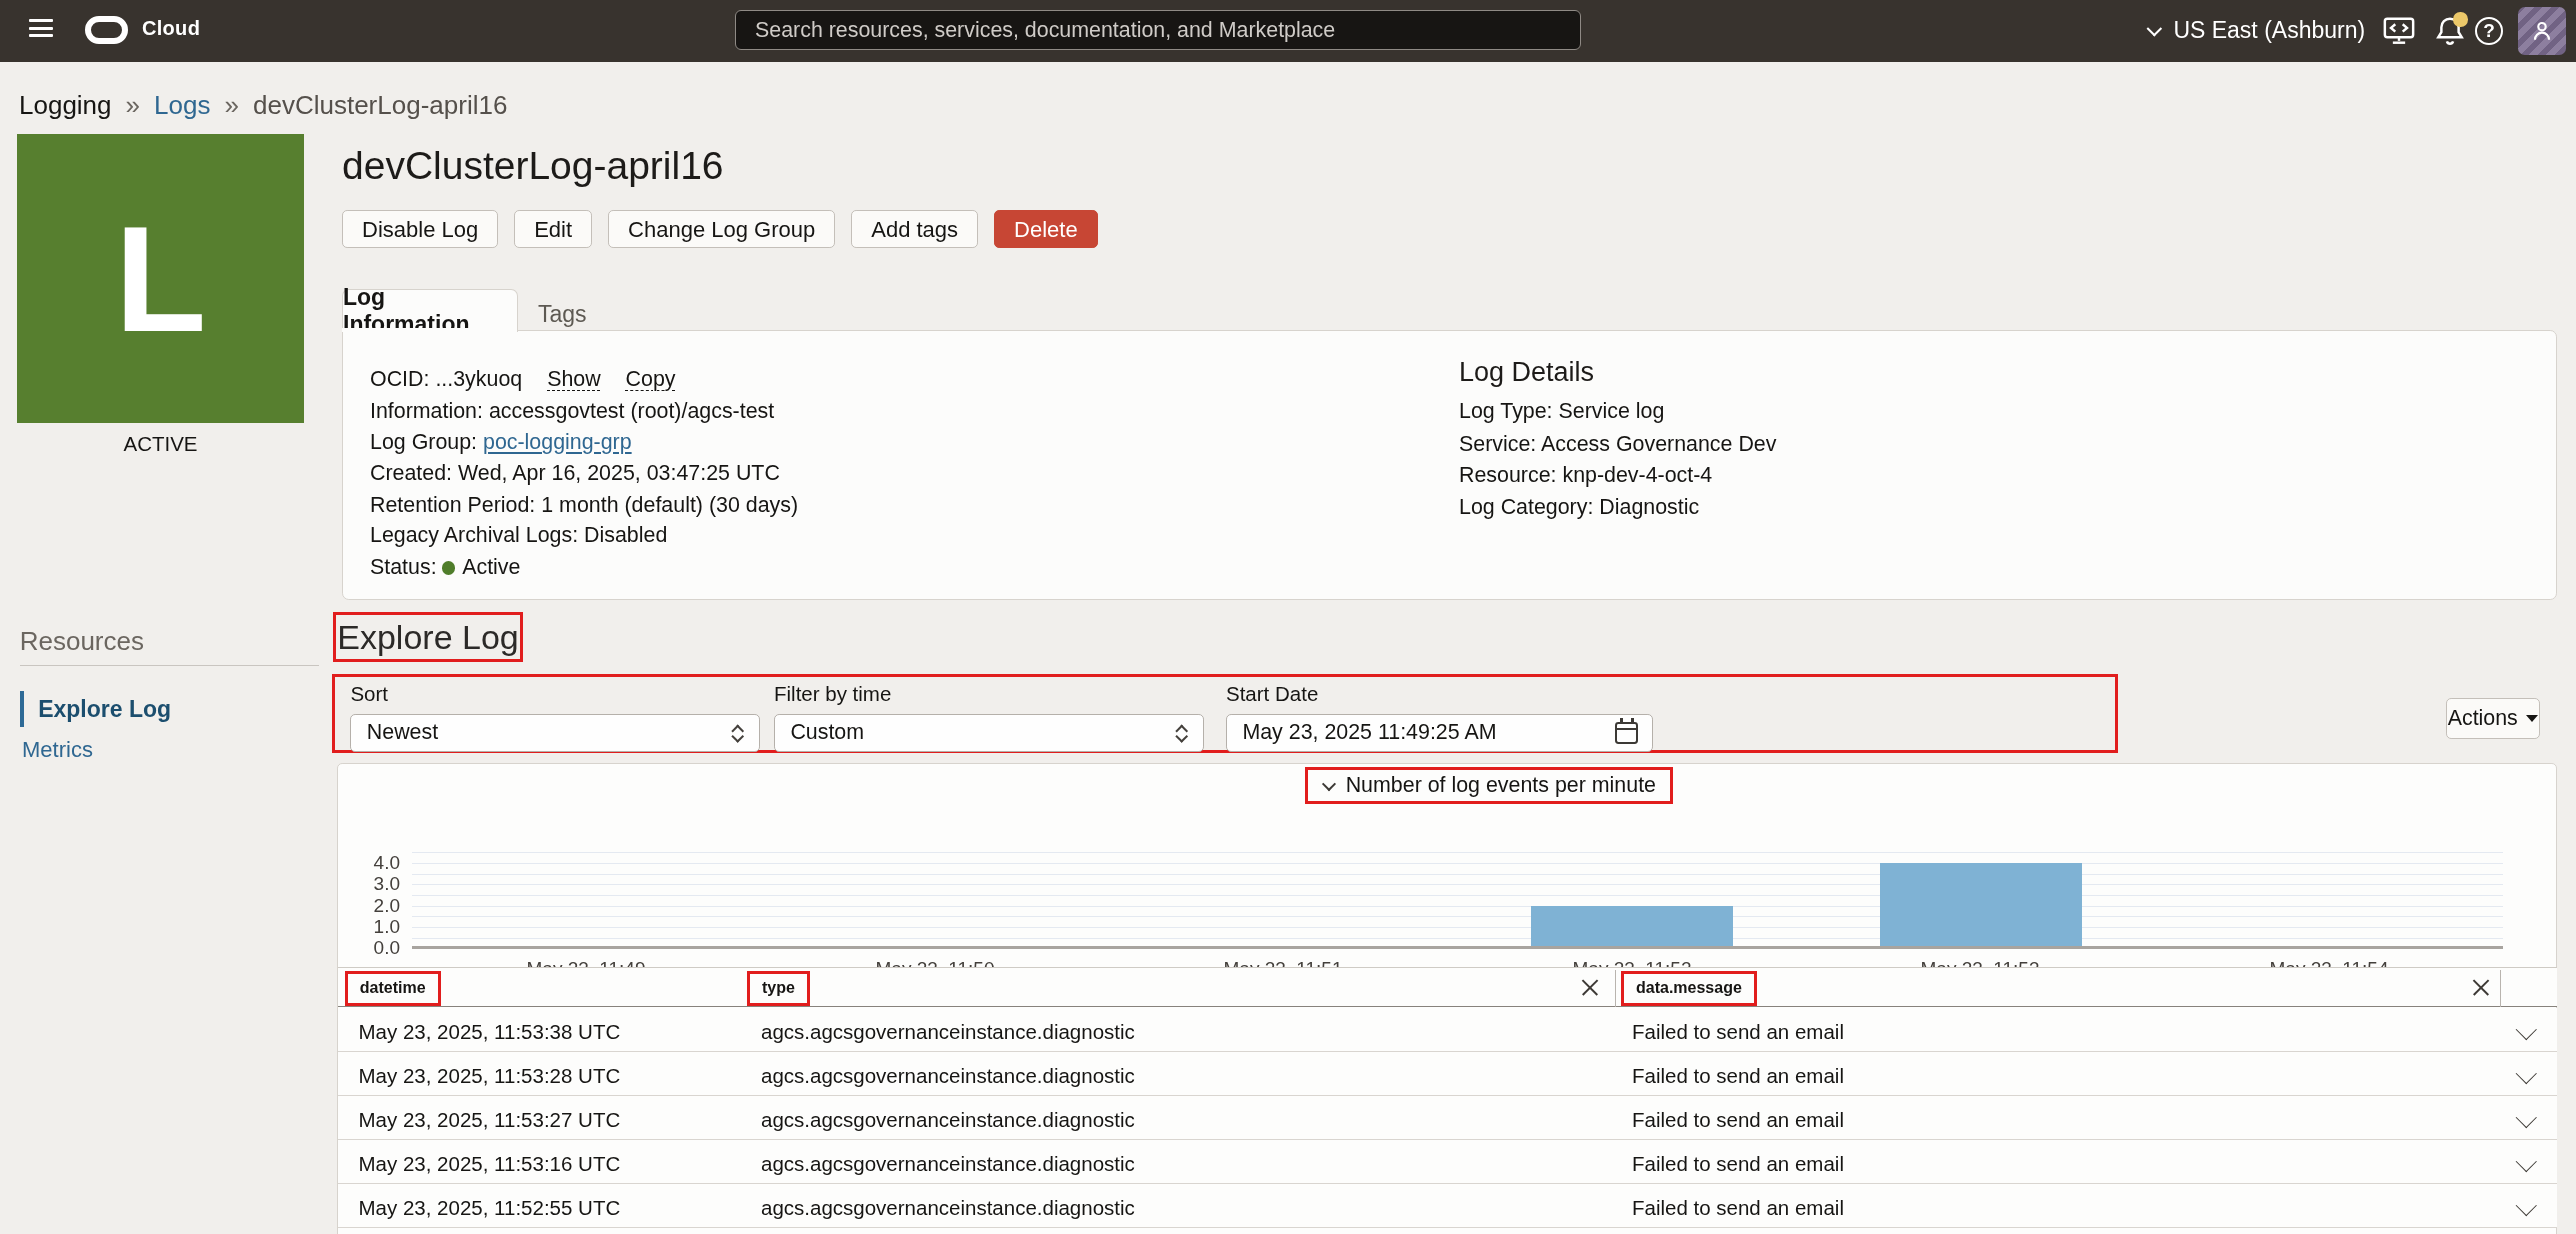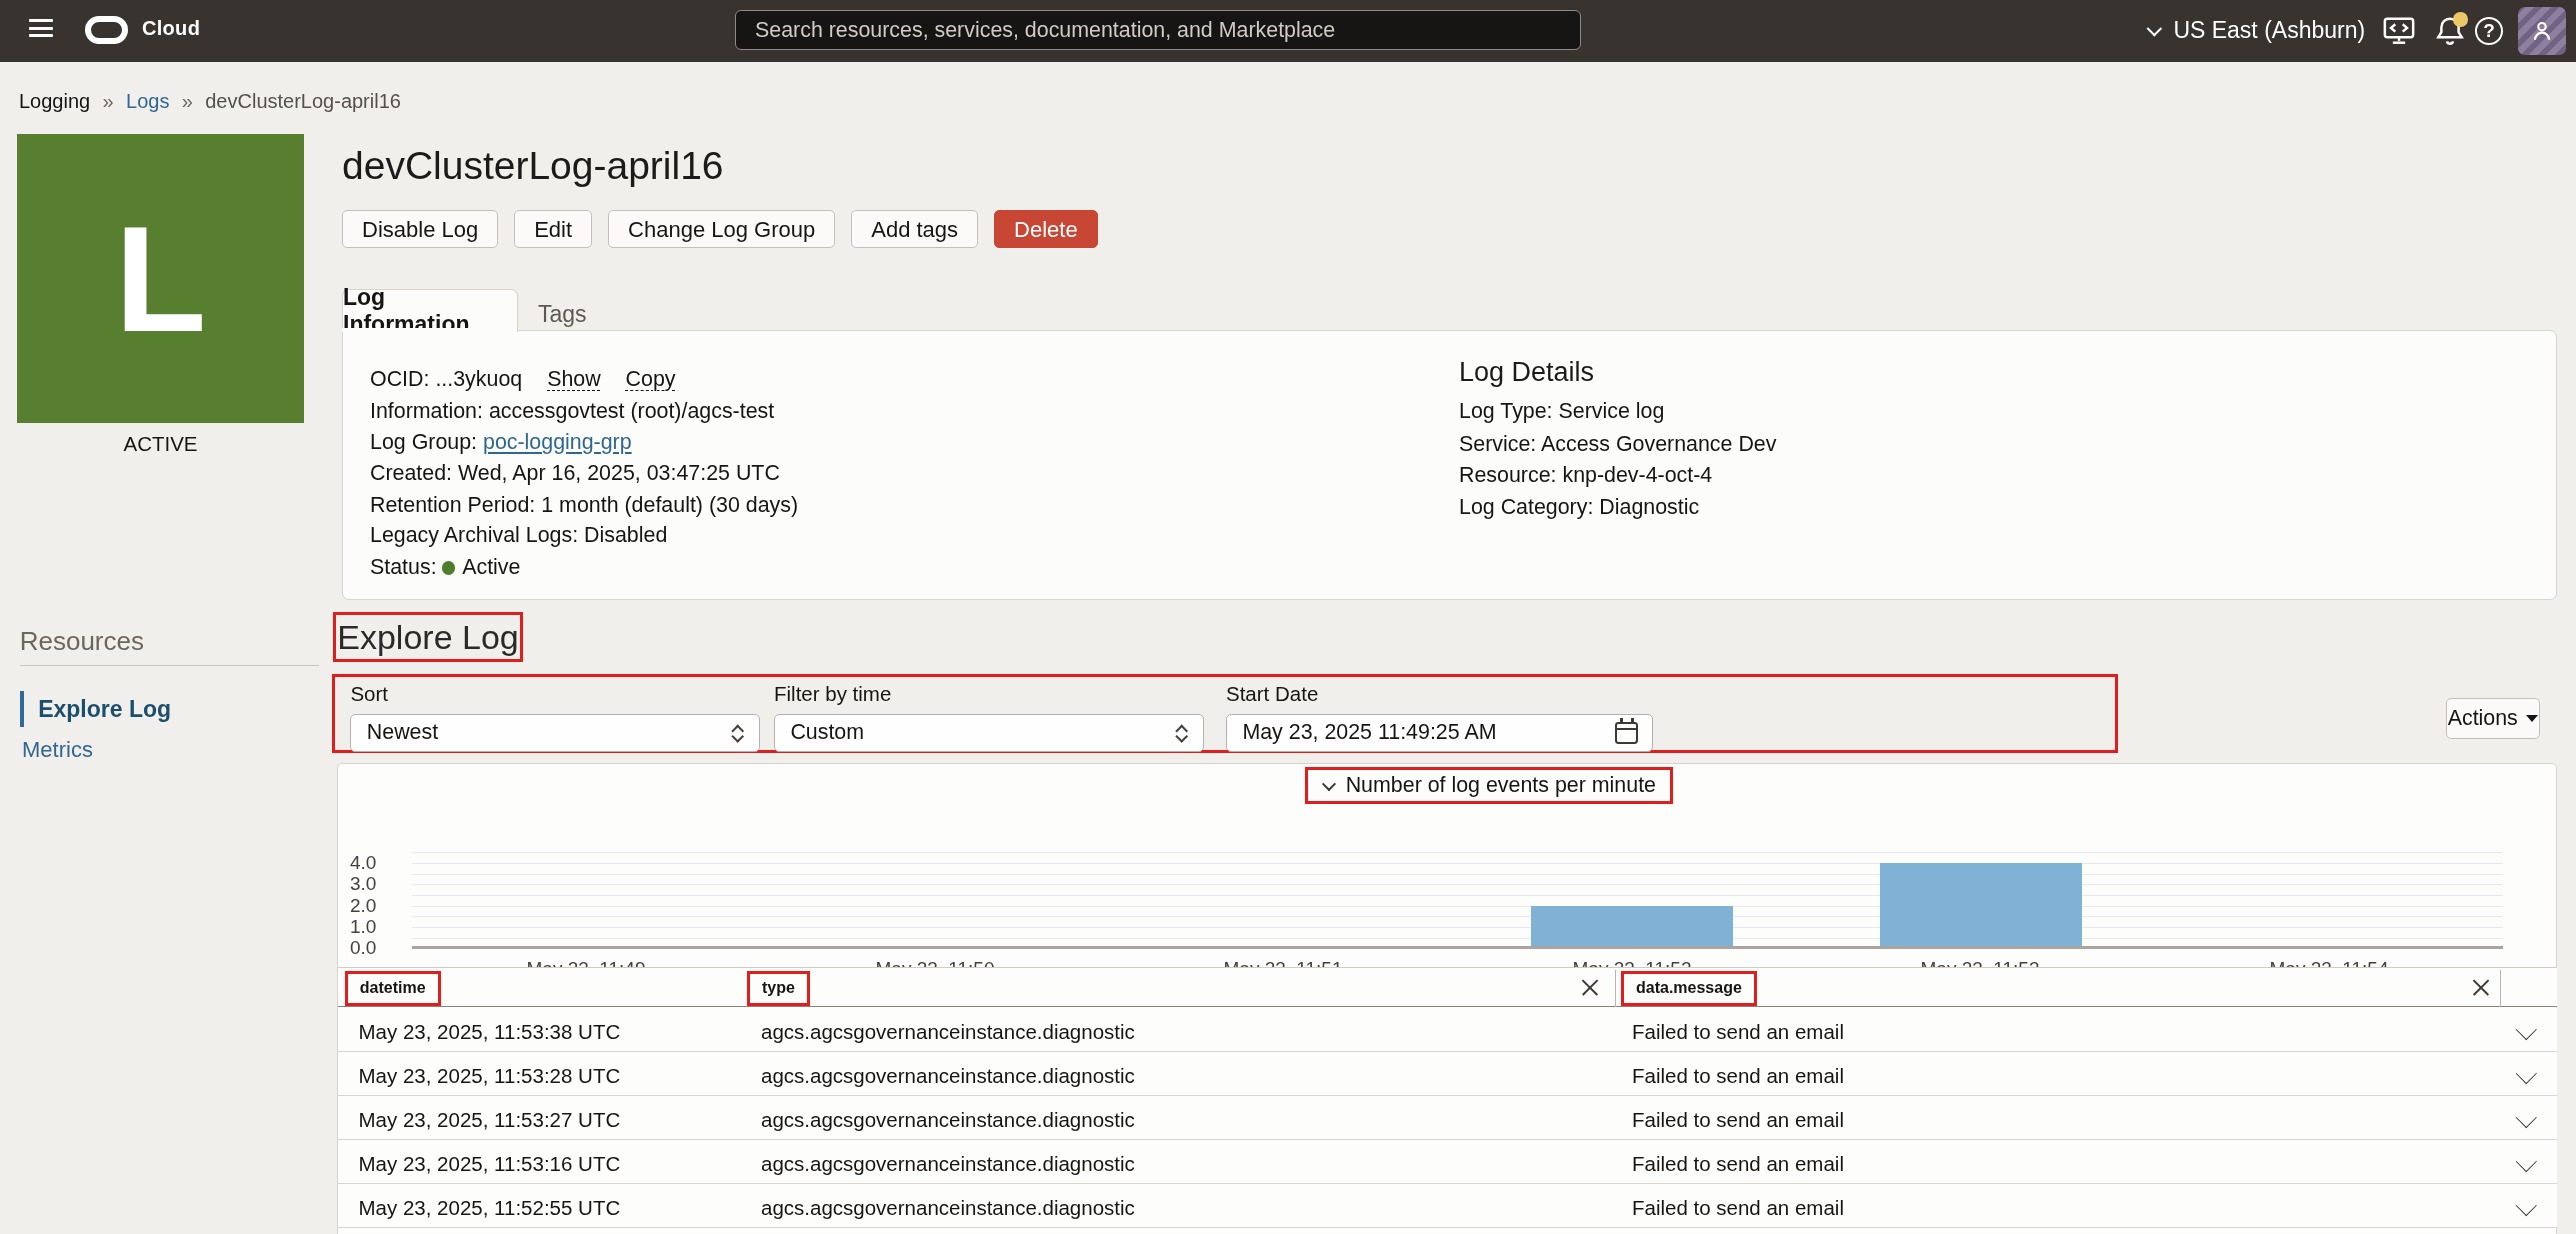--- a/index.html
+++ b/index.html
@@ -18,21 +18,21 @@
   .region { position:absolute; left:2147px; top:15.4px; height:31px; display:flex; align-items:center; gap:15.4px; color:#fff; font-size:23px; cursor:pointer; }
   .chev { display:inline-block; width:11px; height:11px; border-right:2.6px solid currentColor; border-bottom:2.6px solid currentColor; transform:rotate(45deg) translateY(-2.6px); }
   .tb-icon { position:absolute; top:15.4px; width:32px; height:32px; color:#fff; cursor:pointer; }
   .tb-icon svg { width:100%; height:100%; }
   .bell-dot { position:absolute; right:-1.7px; top:-3.4px; width:14.5px; height:14.5px; border-radius:50%; background:#ecc869; }
   .help { position:absolute; left:2475px; top:17px; width:28px; height:28px; border:2.6px solid #fff; border-radius:50%; color:#fff; font-size:19px; font-weight:700; display:flex; align-items:center; justify-content:center; cursor:pointer; }
   .avatar { position:absolute; left:2518px; top:6.8px; width:48px; height:48px; border-radius:6.8px; cursor:pointer;
             background:#8d7f9f; background-image:repeating-linear-gradient(135deg, rgba(60,45,80,.35) 0 5.1px, rgba(0,0,0,0) 5.1px 12px); display:flex; align-items:center; justify-content:center; }
 
   
-  .breadcrumb { position:absolute; left:19px; top:90px; font-size:20px; }
+  .breadcrumb { position:absolute; left:19px; top:90px; font-size:26px; }
   .crumb-sep { color:#6b6660; margin:0 6.8px; }
   .crumb-link { color:#2f6791; cursor:pointer; }
   .crumb-first { color:#161513; cursor:pointer; }
   .crumb-last { color:#55504b; }
 
   
   .entity-icon { position:absolute; left:17px; top:134px; width:287px; height:289px; background:#577f2f; display:flex; align-items:center; justify-content:center; }
   .entity-letter { color:#fff; font-size:150px; font-weight:700; line-height:1; }
   .entity-status { position:absolute; left:17px; top:432px; width:287px; text-align:center; font-size:20.5px; color:#161513; }
   .page-title { position:absolute; left:342px; top:144px; font-size:39px; font-weight:500; color:#1d1b19; }
@@ -83,21 +83,21 @@
 
   
   .sheet { position:absolute; left:337px; top:763px; width:2220px; height:479px; background:#fdfdfc; border:1.4px solid #d7d3cd; border-radius:5.1px; }
   .chart-toggle-box { position:absolute; left:967px; top:3.4px; height:37px; display:flex; align-items:center; gap:13.7px; padding:0 13.7px; cursor:pointer; }
   .chart-toggle-box .chev { color:#3c3935; width:10.3px; height:10.3px; border-width:2.2px; }
   .chart-toggle-label { font-size:21.4px; color:#161513; }
   .chart-plot { position:absolute; left:74px; top:0px; width:2091px; height:140px; }
   .gridline { position:absolute; left:0; width:100%; height:0.9px; background:#e4e9f1; }
   .axisline { position:absolute; left:0; width:100%; height:2.6px; background:#a8a49f; }
   .bar { position:absolute; }
-  .ylab { position:absolute; width:50px; font-size:19px; color:#44403c; }
+  .ylab { position:absolute; width:50px; text-align:right; font-size:19px; color:#44403c; }
   .xlab { position:absolute; width:222px; text-align:center; font-size:19px; color:#44403c; }
   .chart-wrap { position:absolute; left:0; top:44px; width:2220px; height:158px; }
 
   
   .thead { position:absolute; left:0; top:203px; width:2219px; height:40px; border-top:0.9px solid #cfcbc5; border-bottom:1.7px solid #87827c; background:#fdfdfc; }
   .th-box { position:absolute; top:2.6px; height:35px; display:flex; align-items:center; padding:0 12px; }
   .th-label { font-size:16px; font-weight:700; color:#161513; }
   .vline { position:absolute; top:1.7px; width:0.9px; height:37px; background:#b9b4ae; }
   .xbtn { position:absolute; top:9.4px; width:20.5px; height:20.5px; cursor:pointer; }
   .xbtn i { position:absolute; left:9.4px; top:0px; width:2.1px; height:21.4px; background:#3d3935; }

